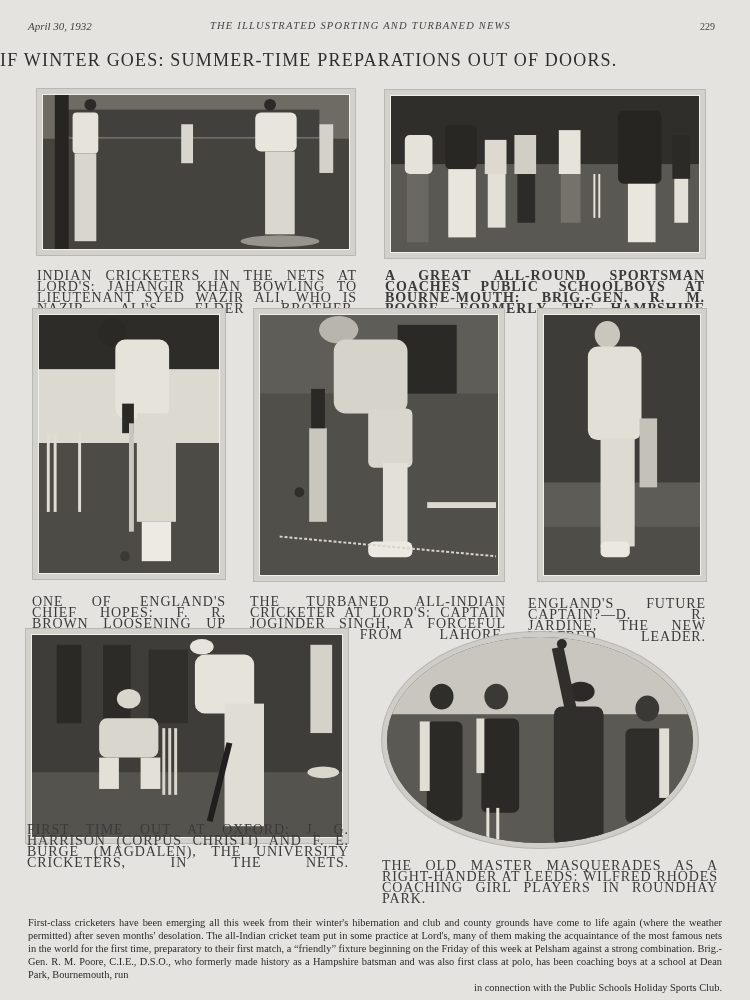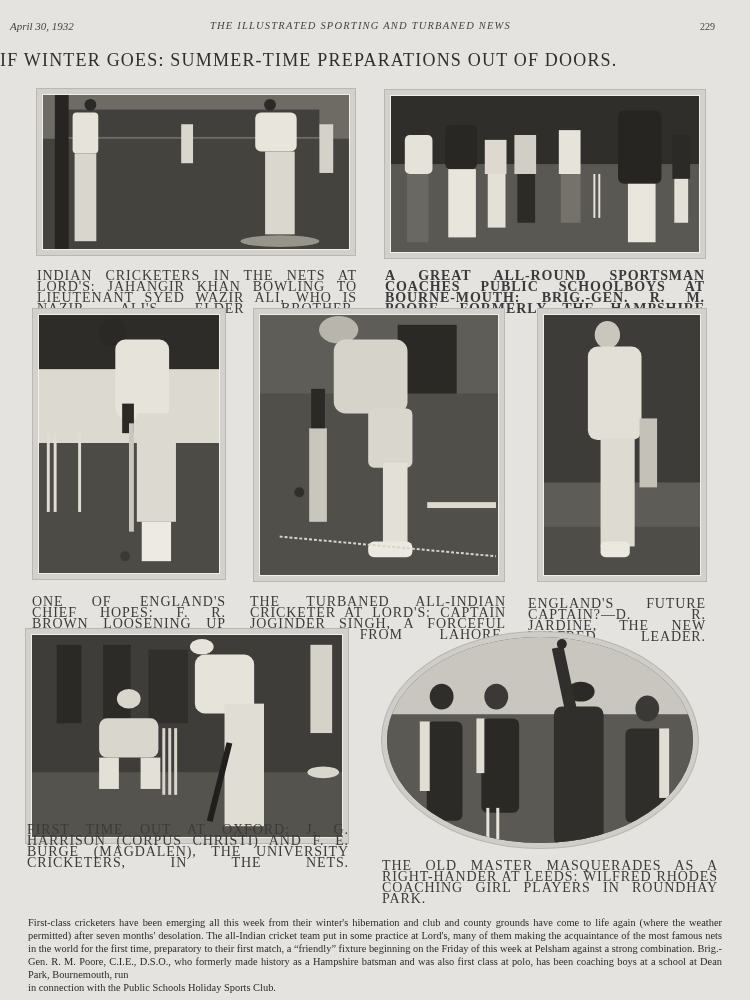--- a/index.html
+++ b/index.html
@@ -1,29 +1,29 @@
 <!DOCTYPE html>
 <html><head>
 <meta charset="utf-8">
 <style>
   html,body{margin:0;padding:0;}
   body{width:750px;height:1000px;background:#e4e3df;font-family:"Liberation Serif","DejaVu Serif",serif;color:#2a2a2a;position:relative;overflow:hidden;}
   .abs{position:absolute;}
-  .hdr-date{left:10px;top:20px;font-size:11px;font-style:italic;color:#444;}
+  .hdr-date{left:28px;top:20px;font-size:11px;font-style:italic;color:#444;}
   .hdr-pub{left:210px;top:20px;font-size:10.5px;font-style:italic;letter-spacing:1.2px;color:#444;}
   .hdr-page{left:700px;top:21px;font-size:10px;color:#444;}
   .headline{left:0;width:750px;top:50px;text-align:left;font-size:18px;letter-spacing:1.2px;color:#2e2e2e;}
   .photo{position:absolute;background:#d2d1cc;border:1px solid #b9b8b3;box-sizing:border-box;}
   .photo .img{position:absolute;left:5px;top:5px;right:5px;bottom:5px;overflow:hidden;border:1px solid #f0efea;}
   .photo svg{display:block;width:100%;height:100%;}
   .cap{position:absolute;font-size:14px;letter-spacing:0.9px;line-height:11px;color:#3b3b3b;text-align:justify;text-align-last:justify;}
   .oval{position:absolute;left:381px;top:631px;width:318px;height:218px;border-radius:50%;background:#cfcdc8;border:1px solid #b8b6b1;box-sizing:border-box;}
   .oval .img{position:absolute;left:5px;top:5px;right:5px;bottom:5px;border-radius:50%;overflow:hidden;}
   .body-text{left:28px;top:890px;width:694px;font-size:10.4px;line-height:13px;color:#2a2a2a;text-align:justify;margin-top:26px;}
-  .body-text .last{display:block;text-align:left;}
+  .body-text .last{display:block;text-align:right;}
 </style>
 </head>
 <body>
 
 <div class="abs hdr-date">April 30, 1932</div>
 <div class="abs hdr-pub">THE ILLUSTRATED SPORTING AND TURBANED NEWS</div>
 <div class="abs hdr-page">229</div>
 <div class="abs headline">IF WINTER GOES: SUMMER-TIME PREPARATIONS OUT OF DOORS.</div>
 
 <div class="photo" style="left:36px;top:88px;width:320px;height:168px;">

